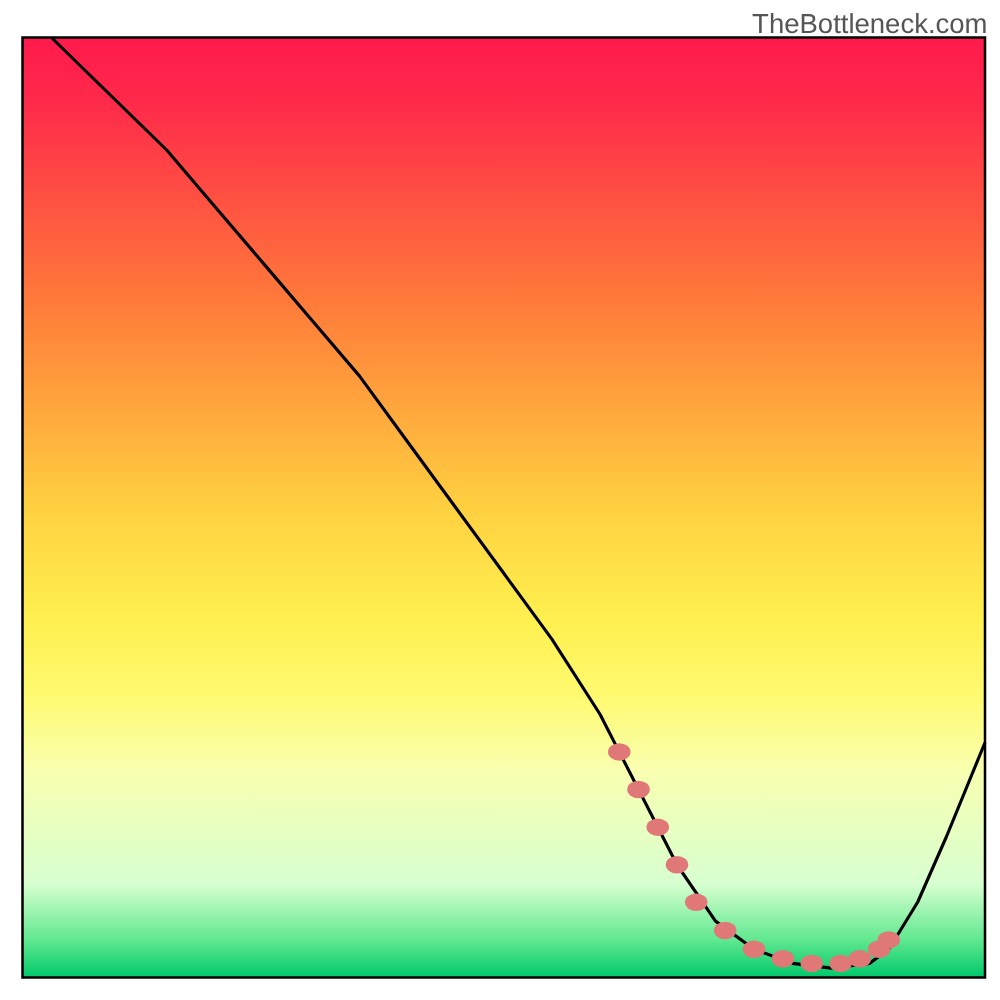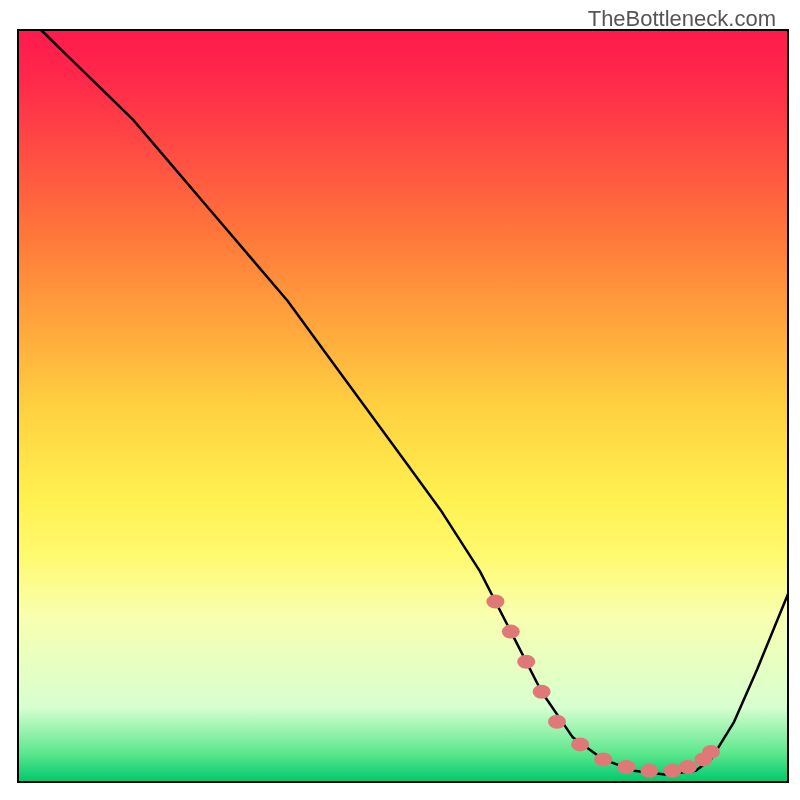--- a/index.html
+++ b/index.html
@@ -12,21 +12,21 @@
     overflow: hidden;
   }
   .chart-container {
     position: relative;
     width: 800px;
     height: 800px;
   }
   .watermark {
     position: absolute;
     top: 6px;
-    right: 24px;
+    right: 10px;
     color: #555;
     font-size: 22px;
     font-weight: 500;
     z-index: 10;
   }
   svg {
     position: absolute;
     top: 0;
     left: 0;
   }

